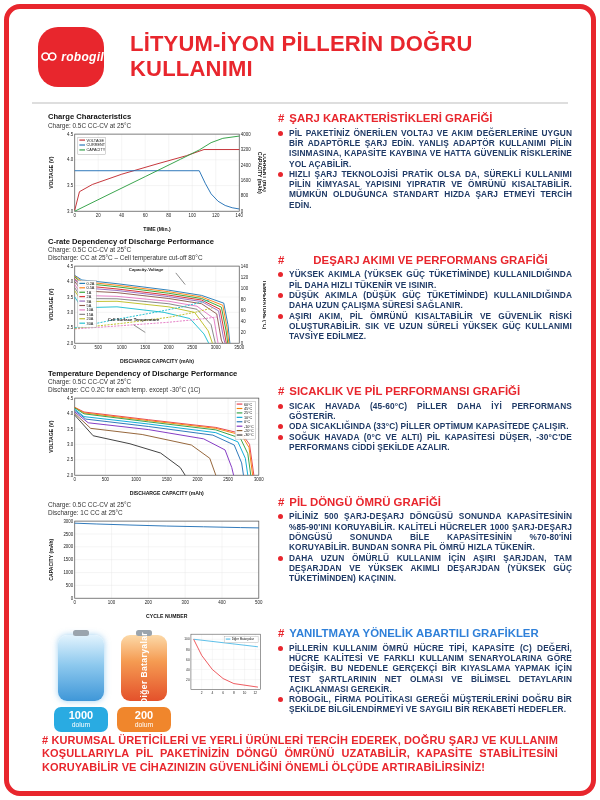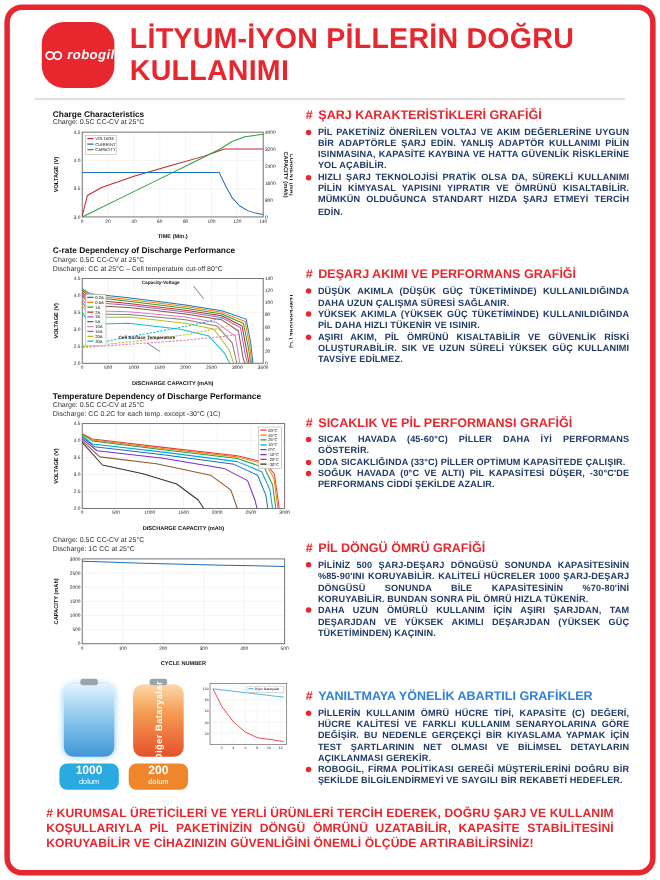--- a/index.html
+++ b/index.html
@@ -19,22 +19,22 @@
   }
   
   header{display:flex;align-items:center;gap:14px;padding:4px 8px 2px 12px;}
   .logo{
     width:66px;height:60px;background:var(--red);border-radius:20px;flex:none;
     display:flex;flex-direction:row;align-items:center;justify-content:center;gap:2px;
   }
   .logo-glyph{width:34px;height:15px;display:block;}
   .logo-text{color:#fff;font-weight:bold;font-style:italic;font-size:12px;letter-spacing:.3px;}
   h1{
-    color:var(--red);font-size:26px;line-height:1.12;font-weight:bold;
-    margin:0;max-width:450px;letter-spacing:.2px;
+    color:var(--red);font-size:22px;line-height:1.12;font-weight:bold;
+    margin:12px;max-width:450px;letter-spacing:.2px;
   }
   .divider{border-top:2px solid #dedede;margin:7px 6px 8px 6px;}
   
   main{flex:1;display:flex;gap:12px;padding:0 2px;min-height:0;}
   .col-left{width:218px;flex:none;display:flex;flex-direction:column;justify-content:space-between;gap:4px;margin-left:20px;}
   .col-right{flex:1;display:flex;flex-direction:column;justify-content:space-between;gap:8px;min-width:0;}
   
   .chart-box{background:#fff;}
   .chart-title{font-size:7.6px;font-weight:bold;color:#111;line-height:1.25;}
   .chart-sub{font-size:6.4px;color:#333;line-height:1.25;}
@@ -404,29 +404,29 @@
             <p>PİL PAKETİNİZ ÖNERİLEN VOLTAJ VE AKIM DEĞERLERİNE UYGUN BİR ADAPTÖRLE ŞARJ EDİN. YANLIŞ ADAPTÖR KULLANIMI PİLİN ISINMASINA, KAPASİTE KAYBINA VE HATTA GÜVENLİK RİSKLERİNE YOL AÇABİLİR.</p>
           </div>
           <div class="bullet">
             <span class="dot"></span>
             <p>HIZLI ŞARJ TEKNOLOJİSİ PRATİK OLSA DA, SÜREKLİ KULLANIMI PİLİN KİMYASAL YAPISINI YIPRATIR VE ÖMRÜNÜ KISALTABİLİR. MÜMKÜN OLDUĞUNCA STANDART HIZDA ŞARJ ETMEYİ TERCİH EDİN.</p>
           </div>
         </div>
         <div class="section">
           <div class="sec-head">
             <span class="hash">#</span>
-            <span class="sec-title" style="color: rgb(232, 38, 45);">DEŞARJ AKIMI VE PERFORMANS GRAFİĞİ</span>
+            <span class="sec-title" style="color: rgb(232, 38, 45); margin-left: 24px;">DEŞARJ AKIMI VE PERFORMANS GRAFİĞİ</span>
+          </div>
+          <div class="bullet">
+            <span class="dot"></span>
+            <p>YÜKSEK AKIMLA (YÜKSEK GÜÇ TÜKETİMİNDE) KULLANILDIĞINDA PİL DAHA HIZLI TÜKENİR VE ISINIR.</p>
           </div>
           <div class="bullet">
             <span class="dot"></span>
             <p>DÜŞÜK AKIMLA (DÜŞÜK GÜÇ TÜKETİMİNDE) KULLANILDIĞINDA DAHA UZUN ÇALIŞMA SÜRESİ SAĞLANIR.</p>
-          </div>
-          <div class="bullet">
-            <span class="dot"></span>
-            <p>YÜKSEK AKIMLA (YÜKSEK GÜÇ TÜKETİMİNDE) KULLANILDIĞINDA PİL DAHA HIZLI TÜKENİR VE ISINIR.</p>
           </div>
           <div class="bullet">
             <span class="dot"></span>
             <p>AŞIRI AKIM, PİL ÖMRÜNÜ KISALTABİLİR VE GÜVENLİK RİSKİ OLUŞTURABİLİR. SIK VE UZUN SÜRELİ YÜKSEK GÜÇ KULLANIMI TAVSİYE EDİLMEZ.</p>
           </div>
         </div>
         <div class="section">
           <div class="sec-head">
             <span class="hash">#</span>
             <span class="sec-title" style="color: rgb(232, 38, 45);">SICAKLIK VE PİL PERFORMANSI GRAFİĞİ</span>

